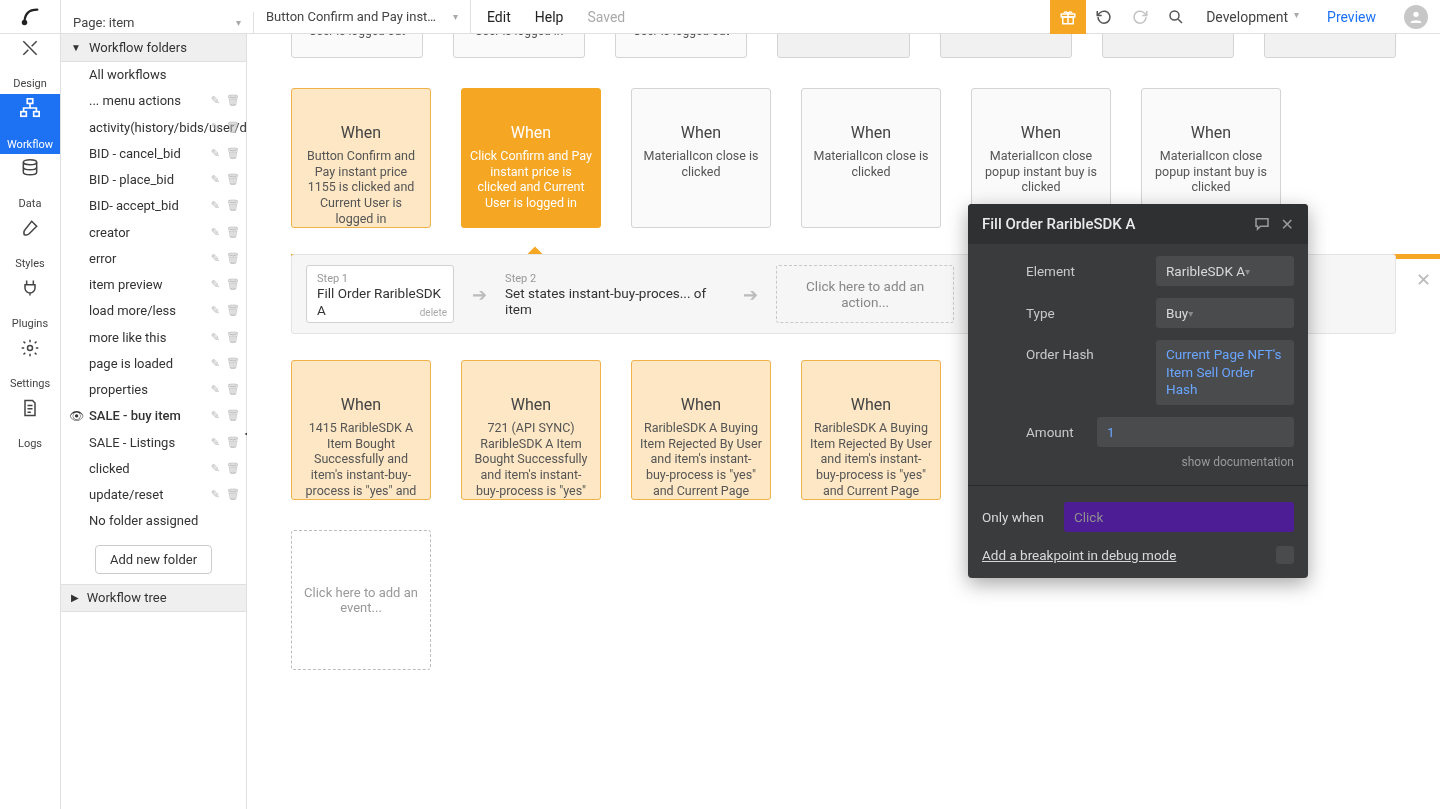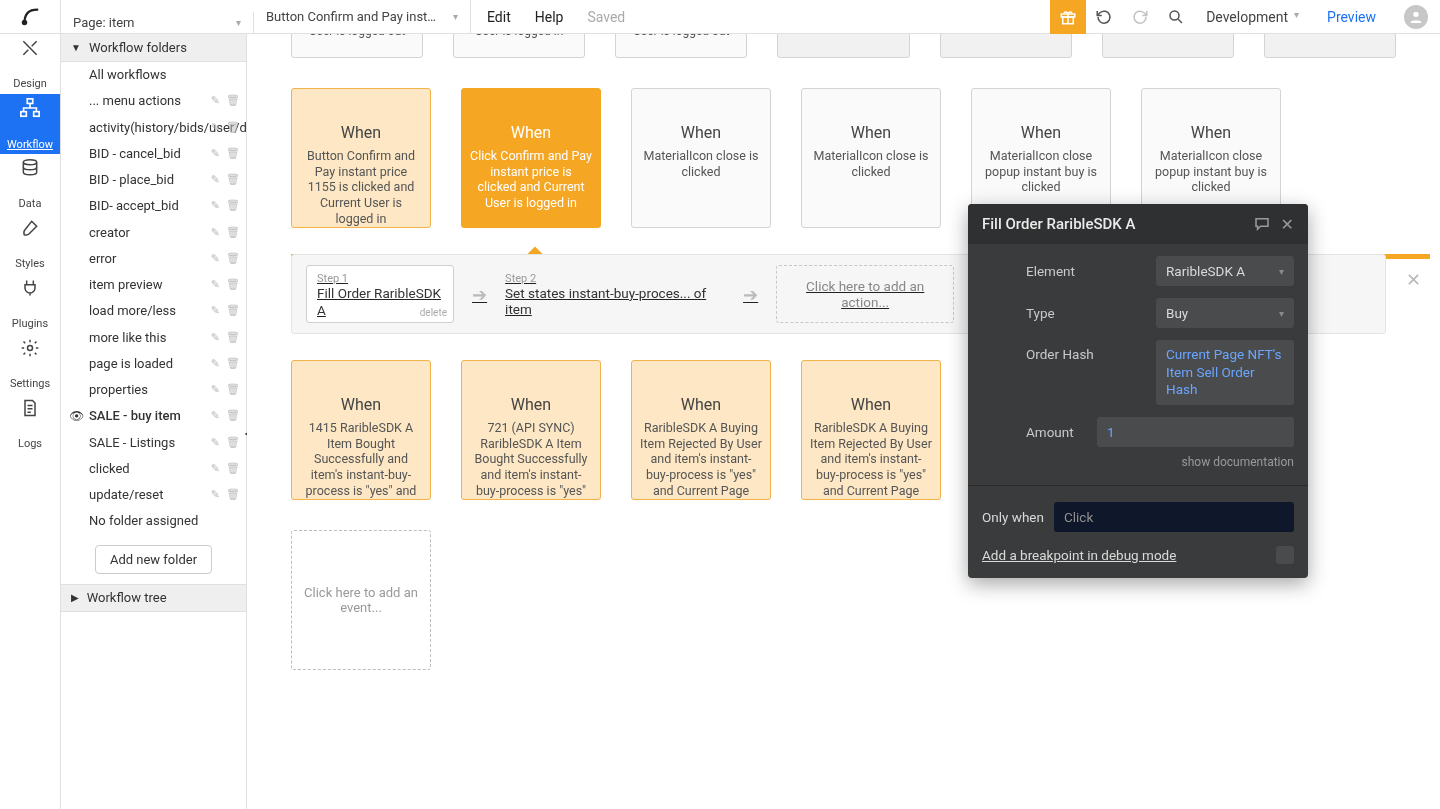--- a/index.html
+++ b/index.html
@@ -20,21 +20,21 @@
   .topbar .gift { width:36px; height:34px; background:#f5a623; display:flex; align-items:center; justify-content:center; color:#fff; font-size:18px;}
   .topbar .iconbtn { width:36px; height:34px; display:flex; align-items:center; justify-content:center; color:#555; font-size:16px; cursor:pointer;}
   .topbar .env { display:flex; align-items:flex-start; gap:6px; padding:0 12px; color:#444; font-size:14px; cursor:pointer;}
   .topbar .preview { color:#1d72f3; font-size:14px; padding:0 16px; cursor:pointer;}
   .topbar .avatar { width:24px; height:24px; border-radius:50%; background:#c7c7c7; margin:0 12px; display:flex;align-items:center;justify-content:center;color:#fff;font-size:12px;}
   .caret { font-size:10px; color:#aaa; }
 
   
   .leftrail { position:absolute; top:34px; left:0; width:61px; height:calc(809px - 34px); border-right:1px solid #e0e0e0; background:#fff; }
   .leftrail .navitem { height:60px; display:flex; flex-direction:column; align-items:center; justify-content:center; gap:19px; font-size:11px; color:#444; cursor:pointer;}
-  .leftrail .navitem.active { background:#1d72f3; color:#fff;text-decoration:underline; }
+  .leftrail .navitem.active { background:#1d72f3; color:#fff; }
   .leftrail .navicon { font-size:18px; }
 
   
   .sidebar { position:absolute; top:34px; left:61px; width:186px; height:calc(809px - 34px); border-right:1px solid #e0e0e0; background:#fff; display:flex; flex-direction:column;}
   .sidebar .section-hdr { height:28px; background:#efefef; display:flex; align-items:center; gap:8px; padding:0 10px; font-size:13px; color:#333; border-bottom:1px solid #e0e0e0; cursor:pointer;}
   .sidebar .section-hdr .tri { font-size:10px;}
   .sidebar .folders { flex:0 0 auto; }
   .sidebar .folder { padding:5px 10px 5px 28px; position:relative; font-size:13px; color:#333; cursor:pointer; line-height:1.25;}
   .sidebar .folder.top { padding-left:28px;}
   .sidebar .folder .icons { position:absolute; right:6px; top:50%; transform:translateY(-50%); display:flex; gap:6px; color:#bbb; font-size:11px;}
@@ -54,21 +54,21 @@
   .card.short .body{ font-size:12px; line-height:1.1;}
   .card.orange-light { background:#fde7c4; border-color:#f1b24a;}
   .card.orange { background:#f5a623; border-color:#f5a623; color:#fff;}
   .card.orange .title { color:#fff;}
   .card.empty { background:#f1f1f1;}
   .card .body { font-size:12.5px; line-height:1.25; }
 
   .row0 { margin-top:-28px; }
 
   
-  .strip-wrap { position:relative; margin:-4px 10px 26px 0;text-decoration:underline;}
+  .strip-wrap { position:relative; margin:-4px 0 26px 0;}
   .strip-line { position:absolute; left:0; right:-44px; top:0; height:5px; background:#f5a623;}
   .strip-notch { position:absolute; left:238px; top:-5px; width:12px; height:12px; background:#f5a623; transform:rotate(45deg);}
   .strip { position:relative; margin-top:18px; background:#f6f6f6; border:1px solid #e4e4e4; border-radius:3px; padding:10px 14px; display:flex; align-items:center; gap:18px;}
   .stepbox { border:1px solid #d0d0d0; background:#fff; border-radius:3px; padding:6px 10px 4px 10px; width:148px; position:relative;}
   .stepbox .step-lbl { font-size:11px; color:#999;}
   .stepbox .step-txt { font-size:13.5px; color:#333; line-height:1.2;}
   .stepbox .del { position:absolute; right:6px; bottom:4px; font-size:10px; color:#aaa;}
   .stepplain { width:220px; }
   .stepplain .step-lbl { font-size:11px; color:#999;}
   .stepplain .step-txt { font-size:13.5px; color:#333;}
@@ -79,28 +79,28 @@
   .addevent { width:140px; height:140px; border:1px dashed #bdbdbd; border-radius:3px; display:flex; align-items:center; justify-content:center; text-align:center; color:#999; font-size:13px; padding:10px; cursor:pointer;}
 
   
   .panel { position:absolute; top:204px; right:132px; width:340px; background:#3a3b3c; color:#d9d9d9; border-radius:4px; box-shadow:0 6px 20px rgba(0,0,0,.35); font-size:13.5px;}
   .panel .p-hdr { background:#2f3031; height:40px; display:flex; align-items:center; padding:0 14px; gap:10px; border-radius:4px 4px 0 0;}
   .panel .p-hdr .title { flex:1; font-size:15px; color:#eaeaea; font-weight:500;}
   .panel .p-hdr .hicon { color:#9a9a9a; font-size:16px; cursor:pointer;}
   .panel .p-body { padding:12px 14px 4px 14px; display:flex; flex-direction:column; gap:12px;}
   .panel .prow { display:flex; align-items:center; gap:10px;margin-left:44px;}
   .panel .prow .lbl { width:120px; color:#c9c9c9;}
-  .panel .sel { flex:1; background:#4a4b4c; border-radius:3px; height:30px; display:flex; align-items:center; justify-content:space-between; padding:0 10px; color:#d9d9d9; cursor:pointer;}
+  .panel .sel { flex:1; background:#4a4b4c; border-radius:3px; height:30px; display:flex; align-items:center; justify-content:flex-start; padding:0 10px; color:#d9d9d9; cursor:pointer;}
   .panel .sel .caret { color:#8a8a8a;}
   .panel .txtval { flex:1; background:#4a4b4c; border-radius:3px; min-height:30px; display:flex; align-items:center; padding:6px 10px; color:#6aa5ff;}
   .panel .txtinput { flex:1; background:#4a4b4c; border-radius:3px; height:30px; border:none; padding:0 10px; color:#6aa5ff; font-size:13.5px;}
   .panel .doclink { text-align:right; color:#9a9a9a; font-size:12px; margin-top:-4px; cursor:pointer;}
   .panel .divider { height:1px; background:#2a2a2a; margin:4px -14px;}
-  .panel .onlyrow { display:flex; align-items:center; justify-content:flex-end;}
-  .panel .cond { flex:1; background:#0f172a; border-radius:3px; height:30px; border:none; padding:0 10px; font-size:13.5px; color:#d9d9d9;}
+  .panel .onlyrow { display:flex; align-items:center; gap:10px;justify-content:flex-end;}
+  .panel .cond { flex:1; background:#4c1d95; border-radius:3px; height:30px; border:none; padding:0 10px; font-size:13.5px; color:#d9d9d9;}
   .panel .cond::placeholder { color:#8f8f8f;}
   .panel .p-footer { padding:10px 14px 14px 14px; display:flex; align-items:center; justify-content:space-between;text-decoration:underline;}
   .panel .bp-chk { width:18px; height:18px; background:#4a4b4c; border-radius:3px; cursor:pointer;}
 
   svg { display:block; }
   .mono .m1{white-space:nowrap; overflow:hidden; text-overflow:ellipsis;}
 </style>
 </head>
 <body>
 

